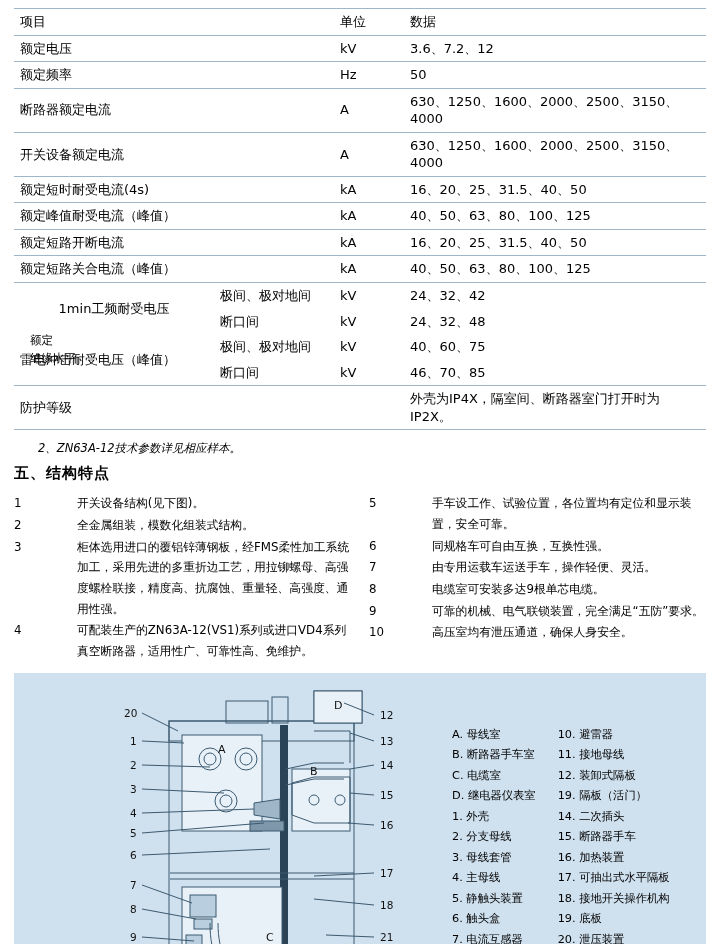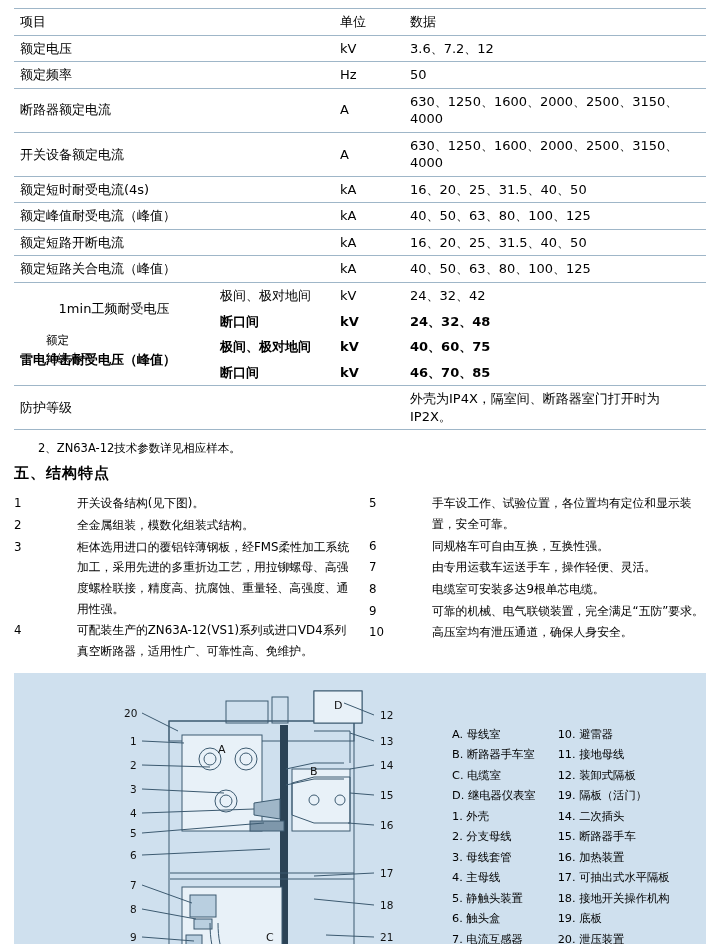--- a/index.html
+++ b/index.html
@@ -34,31 +34,31 @@
     border-bottom: 1px solid #9fb6c8;
     padding: 4px 6px;
     vertical-align: middle;
     line-height: 1.35;
   }
   table.spec tr.head td { font-weight: normal; }
   .c-item { width: 200px; }
   .c-sub  { width: 120px; }
   .c-unit { width: 70px; }
   .c-data { width: auto; }
-  .nb { border-top: 0 !important; font-weight: bold; }
+  .nb { border-top: 0 !important; }
   .nbb { border-bottom: 0 !important; }
   .ins-label { text-align: center; line-height: 1.5; }
   
   .notes {
     font-size: 11.5px;
     margin: 8px 0 4px 2px;
     line-height: 1.75;
   }
   .notes .n-line { white-space: nowrap; }
-  .notes .indent { padding-left: 22px; }
+  .notes .indent { padding-left: 22px; font-style: italic; }
   
   .features {
     display: flex;
     gap: 18px;
     font-size: 11.8px;
     line-height: 1.75;
     margin-top: 4px;
   }
   .features .col { width: 340px; }
   .feat-item {
@@ -175,21 +175,21 @@
 
       <tr>
         <td colspan="2">防护等级</td>
         <td></td>
         <td>外壳为IP4X，隔室间、断路器室门打开时为IP2X。</td>
       </tr>
     </tbody>
   </table>
 
   <div style="position:relative;">
-    <div style="position:absolute; left:32px; top:-98px; width:150px; font-size:11.5px; line-height:1.5; text-align:left;">
+    <div style="position:absolute; left:16px; top:-98px; width:150px; font-size:11.5px; line-height:1.5; text-align:left;">
       <div>额定</div>
       <div>绝缘水平</div>
     </div>
   </div>
 
   <div class="notes">
     <div class="n-line indent">2、ZN63A-12技术参数详见相应样本。</div>
   </div>
 
   <h2 class="section-title">五、结构特点</h2>

